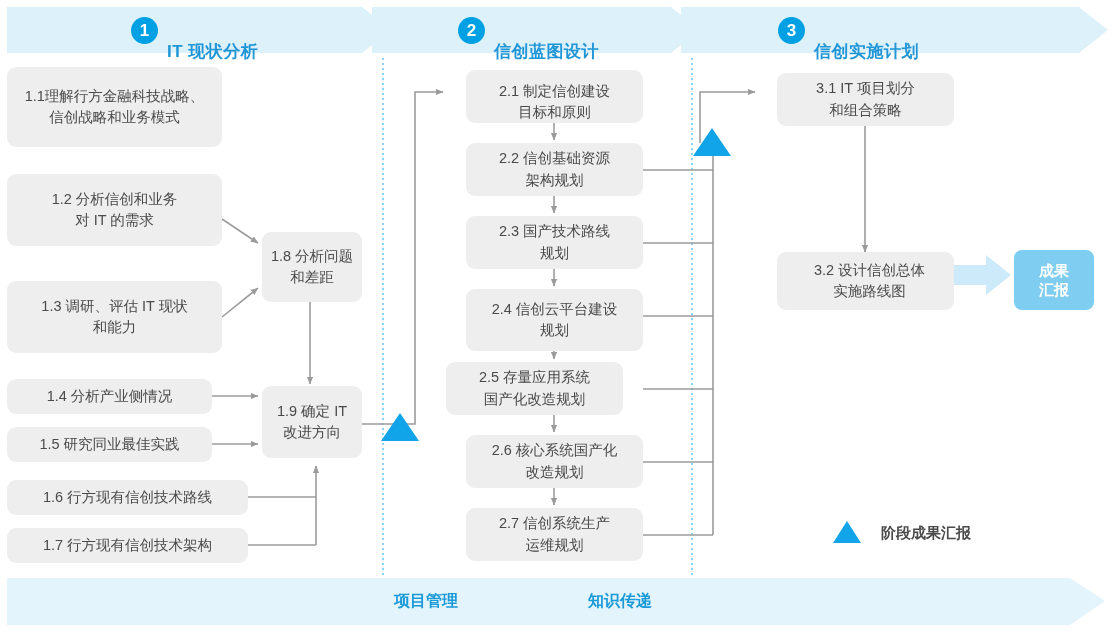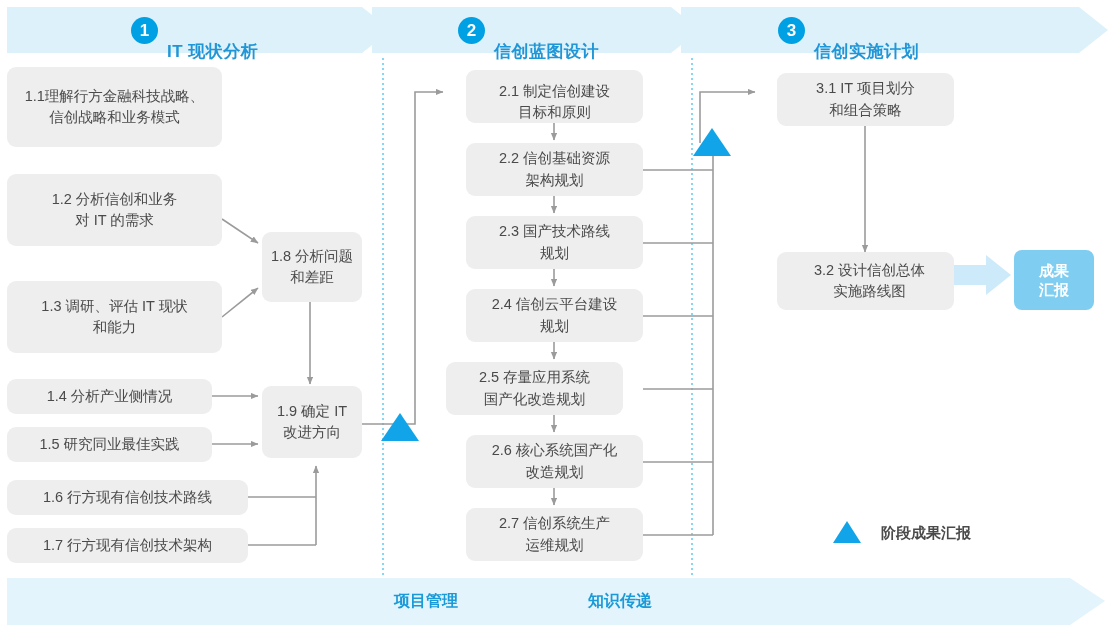--- a/index.html
+++ b/index.html
@@ -192,21 +192,21 @@
       <span>2.2 信创基础资源</span><br>
       <span>架构规划</span>
     </span>
   </div>
   <div class="box" style="left:466px;top:216px;width:177px;height:53px;">
     <span>
       <span>2.3 国产技术路线</span><br>
       <span>规划</span>
     </span>
   </div>
-  <div class="box" style="left:466px;top:289px;width:177px;height:53px;">
+  <div class="box" style="left:466px;top:289px;width:177px;height:62px;">
     <span>
       <span>2.4 信创云平台建设</span><br>
       <span>规划</span>
     </span>
   </div>
   <div class="box" style="left:446px;top:362px;width:177px;height:53px;">
     <span>
       <span>2.5 存量应用系统</span><br>
       <span>国产化改造规划</span>
     </span>

